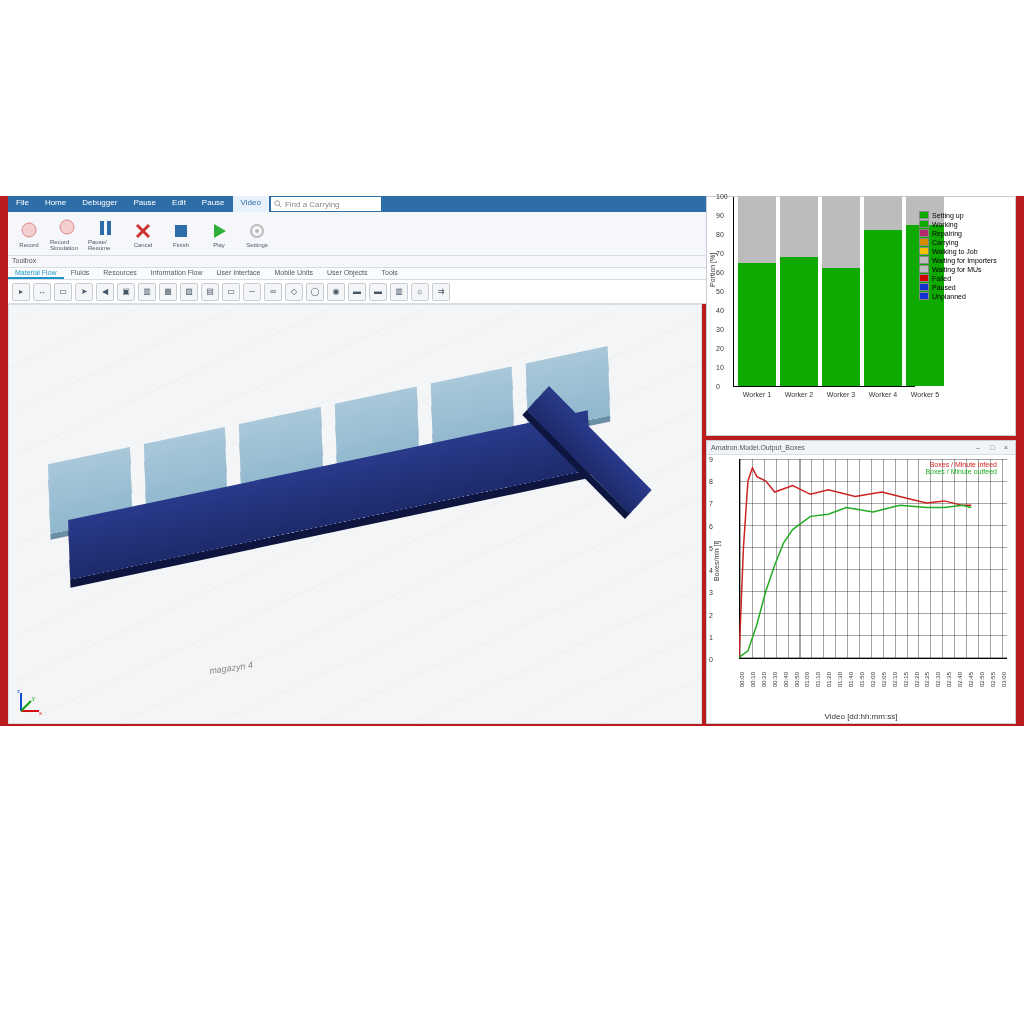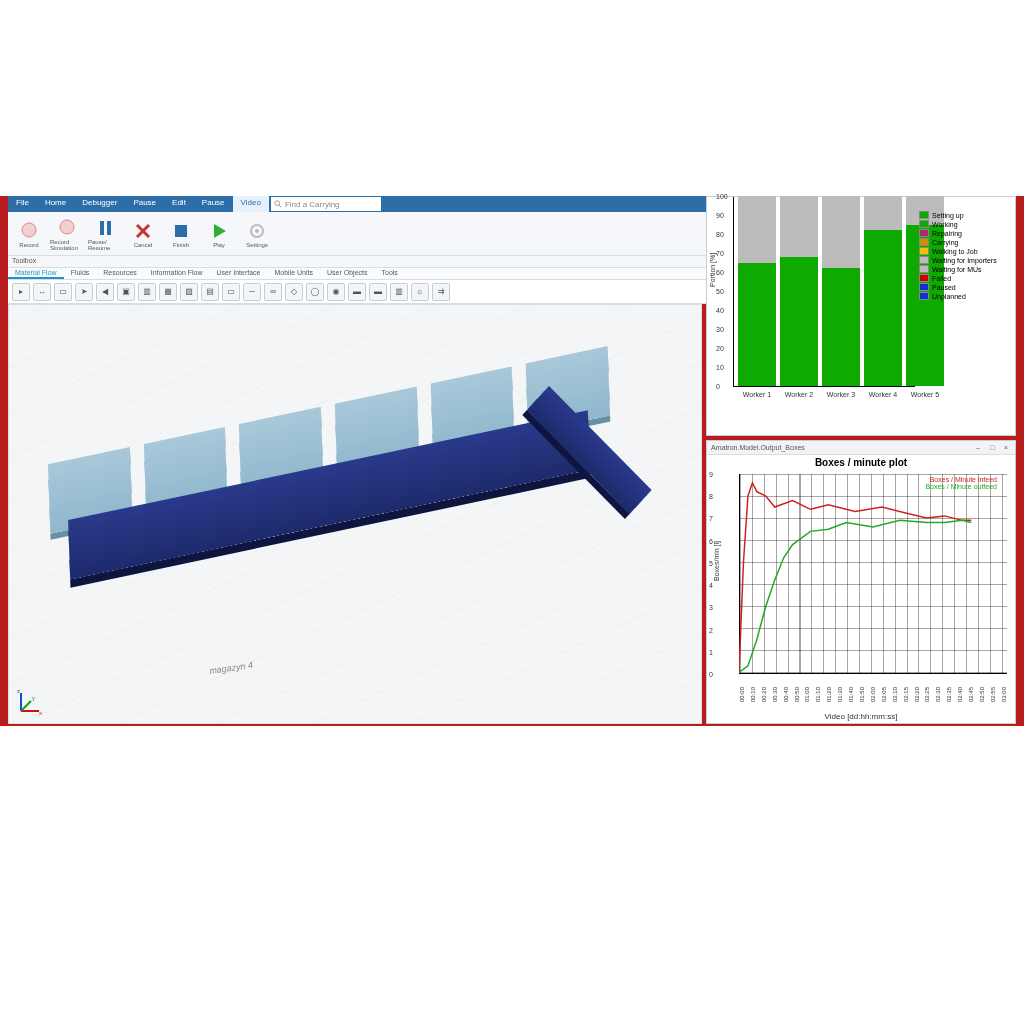--- a/index.html
+++ b/index.html
@@ -309,21 +309,20 @@
 
   <div class="panel" style="left:706px; top:244px; width:310px; height:284px;">
     <div class="line-panel-bar">
       <span>Amatron.Model.Output_Boxes</span>
       <span class="wc">
         <span>–</span>
         <span>□</span>
         <span>×</span>
       </span>
     </div>
-    <div class="ptitle" style="font-weight:600">Boxes / minute plot</div>
     <div class="yaxis-label-line">Boxes/min [l]</div>
     <div class="line-area">
       <div class="line-grid"></div>
       <svg class="line-svg" id="line-svg" viewBox="0 0 270 200" preserveAspectRatio="none">
           <path d="M0.0 200.0 L4.5 88.9 L9.0 22.2 L13.5 8.9 L18.0 17.8 L27.0 22.2 L36.0 33.3 L54.0 26.7 L72.0 35.6 L90.0 31.1 L117.0 37.8 L144.0 33.3 L171.0 40.0 L189.0 44.4 L207.0 42.2 L225.0 46.7 L234.0 46.7 " fill="none" stroke="#c22" stroke-width="1.5"></path>
           <path d="M0.0 200.0 L9.0 193.3 L18.0 166.7 L27.0 133.3 L36.0 106.7 L45.0 84.4 L54.0 71.1 L72.0 57.8 L90.0 55.6 L108.0 48.9 L135.0 53.3 L162.0 46.7 L189.0 48.9 L207.0 48.9 L225.0 46.7 L234.0 48.9 " fill="none" stroke="#2a2" stroke-width="1.5"></path>
         </svg>
       <div id="line-yticks">
           <div class="line-ylab" style="bottom: 0px;">0</div>
           <div class="line-ylab" style="bottom: 22.2222px;">1</div>

